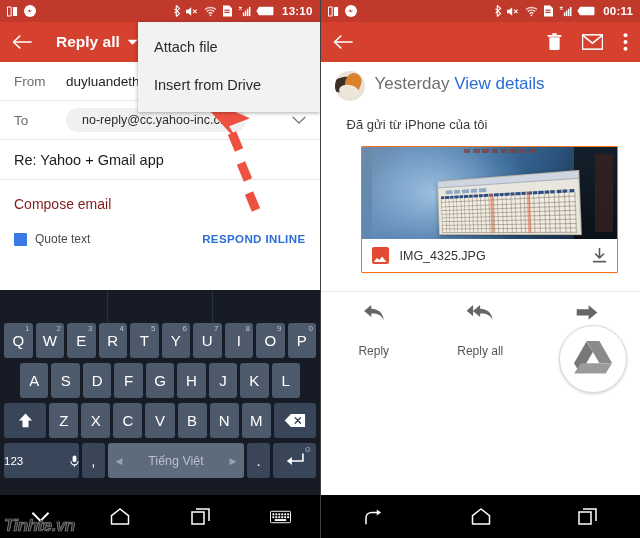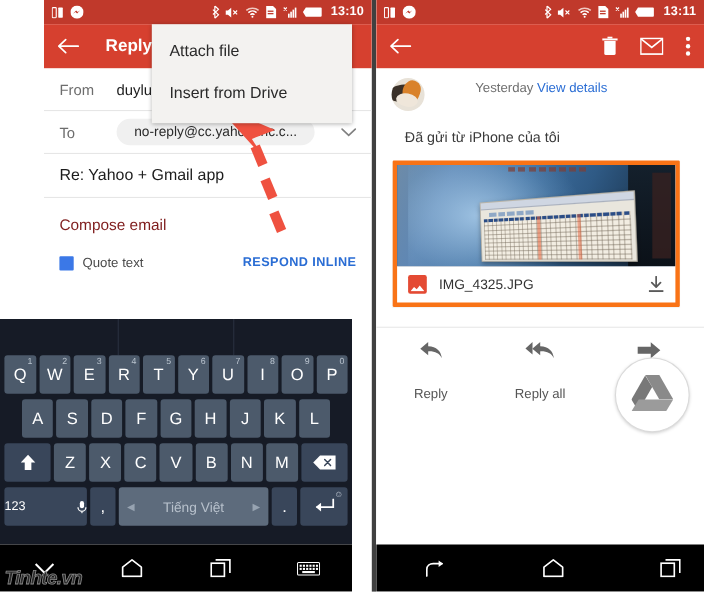--- a/index.html
+++ b/index.html
@@ -4,21 +4,21 @@
 <style>
   html,body{margin:0;padding:0;}
   body{
     width:640px;height:538px;
     background:#ffffff;
     font-family:"Liberation Sans", sans-serif;
     overflow:hidden;
   }
   .stage{position:relative;width:640px;height:538px;display:flex;}
   .phone{position:relative;width:320px;height:538px;overflow:hidden;background:#fff;}
-  .phone.left{border-right:4px solid #404040;padding-left:40px;}
+  .phone.left{border-right:1px solid #404040;}
 
   
   .statusbar{
     height:22px;background:#c0392b;
     display:flex;align-items:center;
     padding:0 7px;box-sizing:border-box;
     color:#fff;
   }
   .sb-left{display:flex;align-items:center;gap:6px;flex:1;}
   .sb-right{display:flex;align-items:center;gap:5px;}
@@ -148,27 +148,27 @@
   }
   .avatar{
     width:30px;height:30px;border-radius:50%;flex:none;overflow:hidden;
     background:#e8e2d8;position:relative;
   }
   .av-a{position:absolute;left:-2px;top:6px;width:22px;height:14px;background:#3a3028;transform:rotate(-18deg);border-radius:40% 60% 50% 40%;}
   .av-b{position:absolute;left:10px;top:2px;width:16px;height:20px;background:#d9822b;transform:rotate(22deg);border-radius:50% 50% 40% 60%;}
   .av-c{position:absolute;left:4px;top:14px;width:20px;height:12px;background:#efe6da;transform:rotate(10deg);border-radius:50%;}
   .sender-lines{line-height:1.45;padding-top:1px;}
   .sline1{font-size:12.5px;color:#4d4d4d;}
-  .sline2{font-size:12px;color:#6f6f6f;margin-left:36px;}
+  .sline2{font-size:17px;color:#6f6f6f;}
   .sline2 a{color:#2a6dd4;text-decoration:none;}
   .sig{padding:16px 14px 10px 26px;font-size:13px;color:#3a3a3a;}
 
   .attach-card{
-    margin:4px 22px 0 15px;
-    border:4px solid #f97316;border-radius:1px;
+    margin:4px 22px 0 40px;
+    border:1px solid #f97316;border-radius:1px;
     background:#fff;overflow:hidden;
     box-shadow:0 1px 1px rgba(0,0,0,.05);
   }
   .thumb{height:92px;position:relative;overflow:hidden;background:#1b3a5c;}
   .t-wall{position:absolute;inset:0;
     background:linear-gradient(115deg,#6d8ba8 0%,#5f87b4 18%,#3f6f9f 42%,#2f5a85 62%,#21405f 78%,#101b28 100%);}
   .t-glow{position:absolute;left:4%;top:-25%;width:62%;height:150%;
     background:radial-gradient(ellipse at 40% 50%,rgba(170,205,235,.85),rgba(120,165,205,.25) 55%,rgba(0,0,0,0) 72%);}
   .t-right{position:absolute;right:0;top:0;width:17%;height:100%;
     background:linear-gradient(180deg,#14202c,#0b1118);}
@@ -536,21 +536,21 @@
               <rect x="7.4" y="5.6" width="1.6" height="5.9" fill="#fff"></rect>
               <rect x="9.6" y="3.6" width="1.6" height="7.9" fill="#fff"></rect>
               <rect x="11.8" y="1.6" width="1.6" height="9.9" fill="#fff"></rect>
             </svg>
         </span>
         <span class="ic">
           <svg width="18" height="10" viewBox="0 0 19 10">
               <path d="M3.2 0.6h14.2a1 1 0 0 1 1 1v6.8a1 1 0 0 1-1 1H3.2L0.4 5z" fill="#fff"></path>
             </svg>
         </span>
-        <span class="sb-time">13:11</span>
+        <span class="sb-time">00:11</span>
       </div>
     </div>
 
     <div class="appbar">
       <span class="back">
         <svg width="20" height="16" viewBox="0 0 22 16">
             <path d="M21 8H2M8.5 1.5 1.6 8l6.9 6.5" fill="none" stroke="#fff" stroke-width="1.7" stroke-linecap="round" stroke-linejoin="round"></path>
           </svg>
       </span>
       <span class="appbar-spacer"></span>

